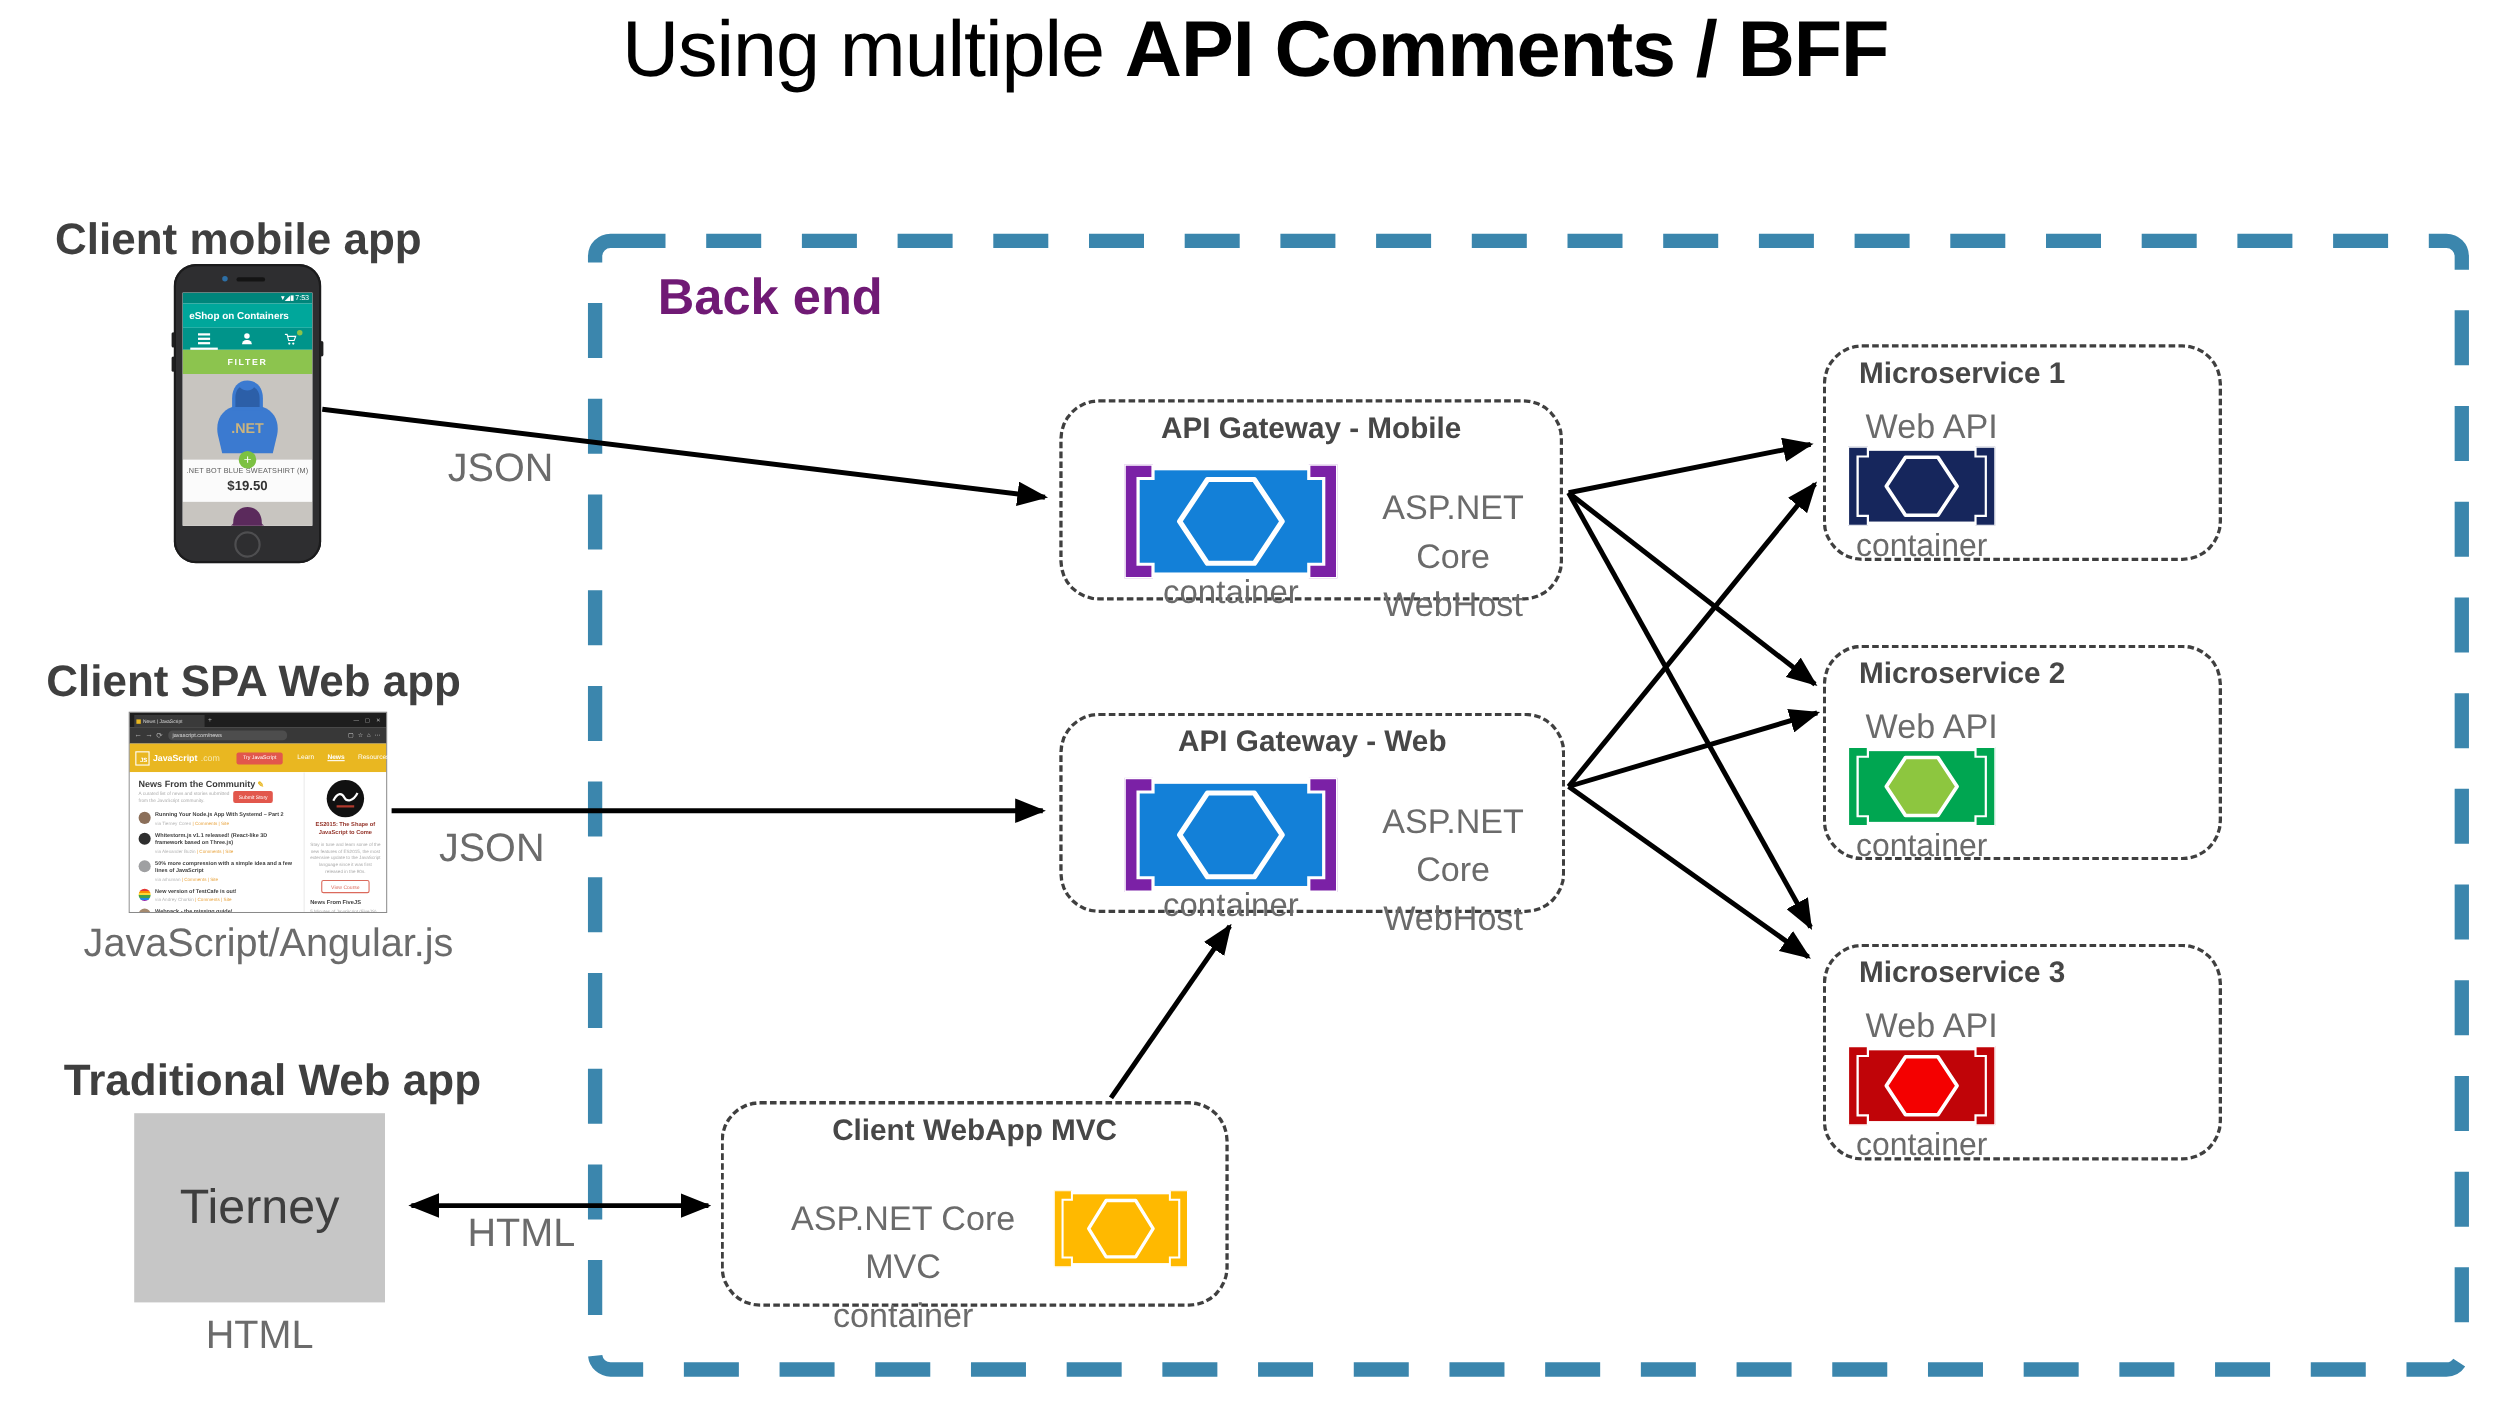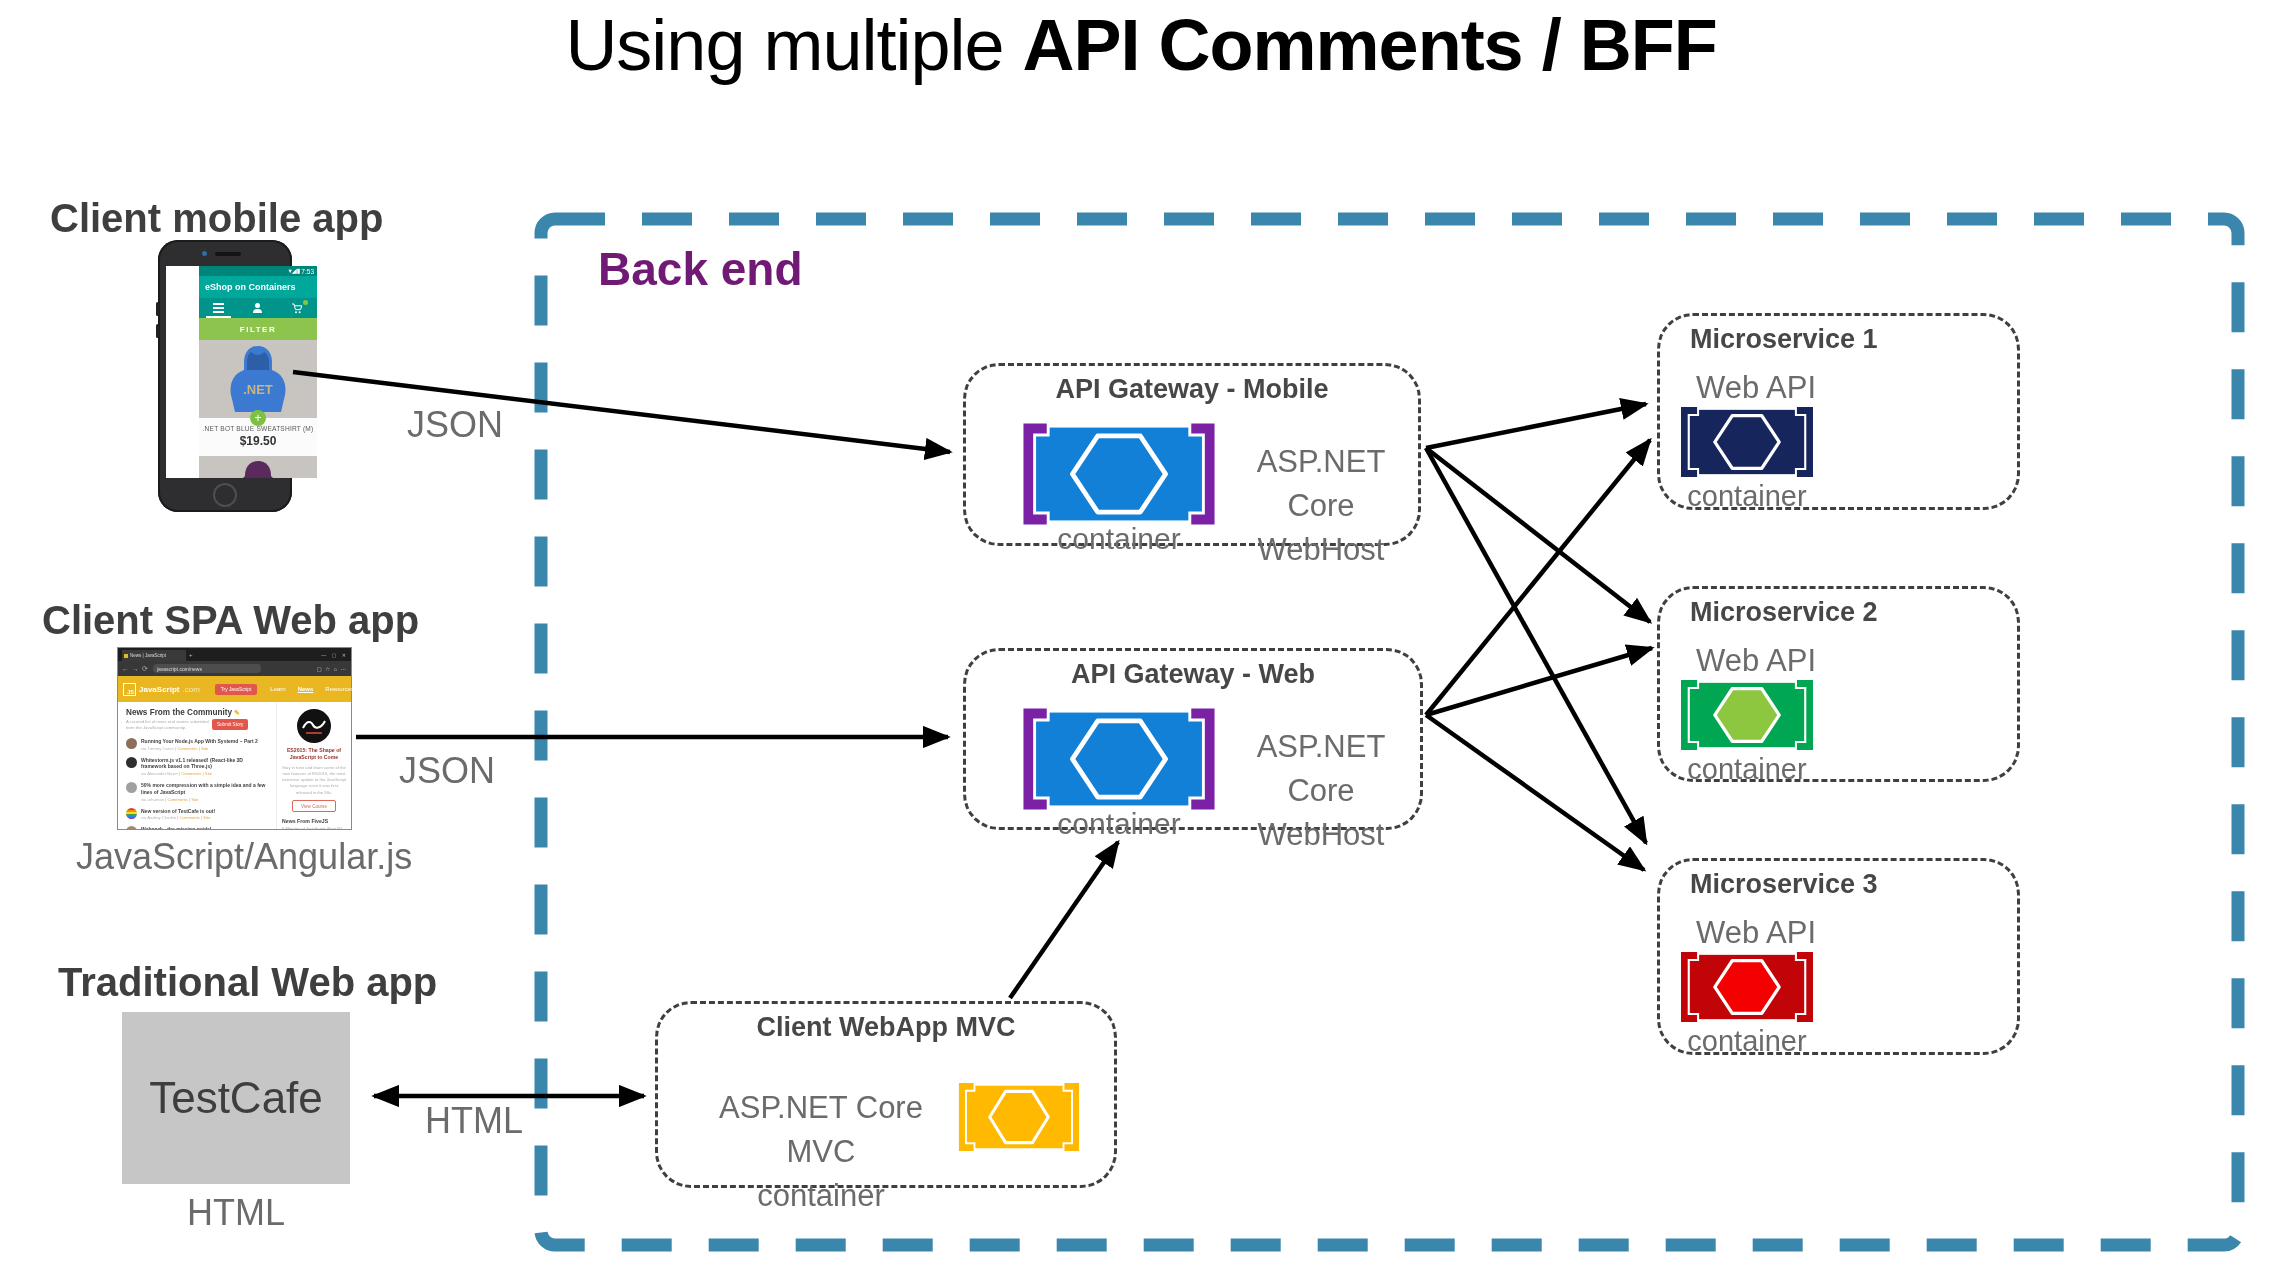--- a/index.html
+++ b/index.html
@@ -28,21 +28,21 @@
   .mvc-icon{position:absolute;left:300px;top:78px;width:122px;height:70px;}
   
   .graybox{position:absolute;left:122px;top:1012px;width:228px;height:172px;background:#C6C6C6;
            display:flex;align-items:center;justify-content:center;font-size:44px;color:#3E3E3E;}
   
   .phone{position:absolute;left:158px;top:240px;width:134px;height:272px;background:#2E2E30;
          border-radius:20px;box-shadow:inset 0 0 0 2px #1B1B1C;}
   .cam{position:absolute;left:44px;top:11px;width:5px;height:5px;border-radius:50%;background:#2D6FA5;}
   .spk{position:absolute;left:57px;top:12px;width:26px;height:4px;border-radius:2px;background:#141414;}
   .pbtn{position:absolute;width:3px;height:14px;background:#1F1F20;border-radius:2px;}
-  .screen{position:absolute;left:8px;top:26px;width:118px;height:212px;background:#fff;overflow:hidden;padding-left:33px;}
+  .screen{position:absolute;left:8px;top:26px;width:118px;height:212px;background:#fff;overflow:hidden;}
   .p-status{height:10px;display:flex;justify-content:flex-end;align-items:center;gap:1px;padding-right:3px;color:#fff;font-size:6.5px;}
   .p-appbar{height:22px;color:#fff;font-weight:bold;font-size:9px;display:flex;align-items:center;padding-left:6px;}
   .p-tabs{height:20px;display:flex;color:#fff;}
   .p-tab{flex:1;display:flex;flex-direction:column;align-items:center;justify-content:center;height:100%;position:relative;}
   .p-tab i{display:block;width:11px;height:1.8px;background:#fff;margin:1px 0;}
   .p-tab.sel::after{content:"";position:absolute;bottom:0;left:7px;right:7px;height:2px;background:#fff;}
   .ph{width:5px;height:5px;border-radius:50%;background:#fff;}
   .pb{width:9px;height:4px;border-radius:4px 4px 0 0;background:#fff;margin-top:1px;}
   .dot{position:absolute;top:2px;right:9px;width:5px;height:5px;border-radius:50%;background:#8BC34A;}
   .p-filter{height:22px;display:flex;align-items:center;justify-content:center;color:#fff;font-size:8px;
@@ -244,21 +244,21 @@
         <div class="s-fh">News From FiveJS</div>
         <div class="s-fb">5 Minutes of JavaScript (FiveJS) is a weekly newsletter curating the latest news in the JavaScript community.</div>
       </div>
     </div>
   </div>
 
   <div class="cap" style="left:76px;top:836px;width:330px;">JavaScript/Angular.js</div>
 
   <div class="h1" style="left:58px;top:960px;">Traditional Web app</div>
   <div class="graybox">
-      <span>TestCafe</span>
+      <span>Tierney</span>
     </div>
   <div class="cap" style="left:122px;top:1192px;width:228px;">HTML</div>
 
   <div class="backend-label" style="left:598px;top:242px;">Back end</div>
 
   <div class="dbox" style="left:963px;top:363px;width:458px;height:183px;">
     <div class="boxtitle">API Gateway - Mobile</div>
     <div class="gw-icon"><svg viewBox="0 0 200 112" width="100%" height="100%" preserveAspectRatio="none">
           <rect x="14" y="6" width="172" height="100" fill="#1380D8"></rect>
           <path d="M0,0 H27 V14 H13 V98 H27 V112 H0 Z" fill="#7B21A6" stroke="#fff" stroke-width="3"></path>

